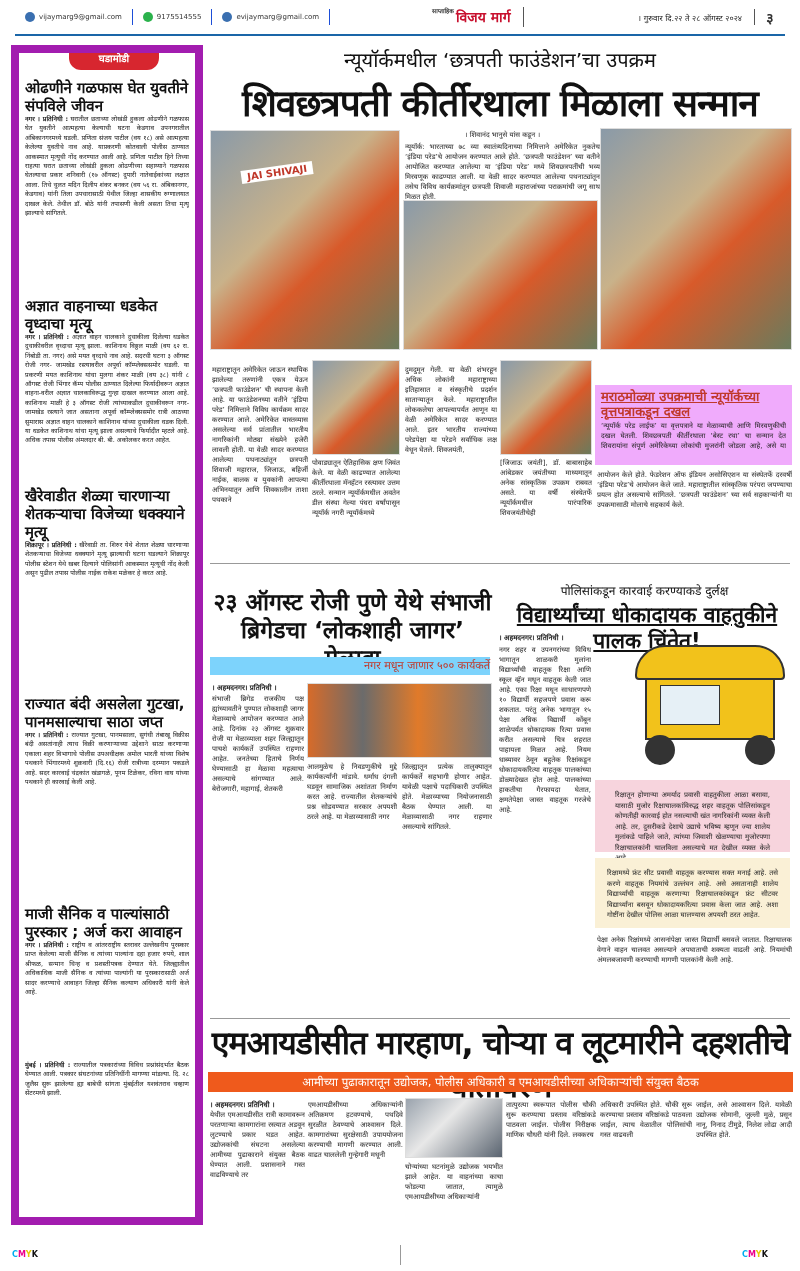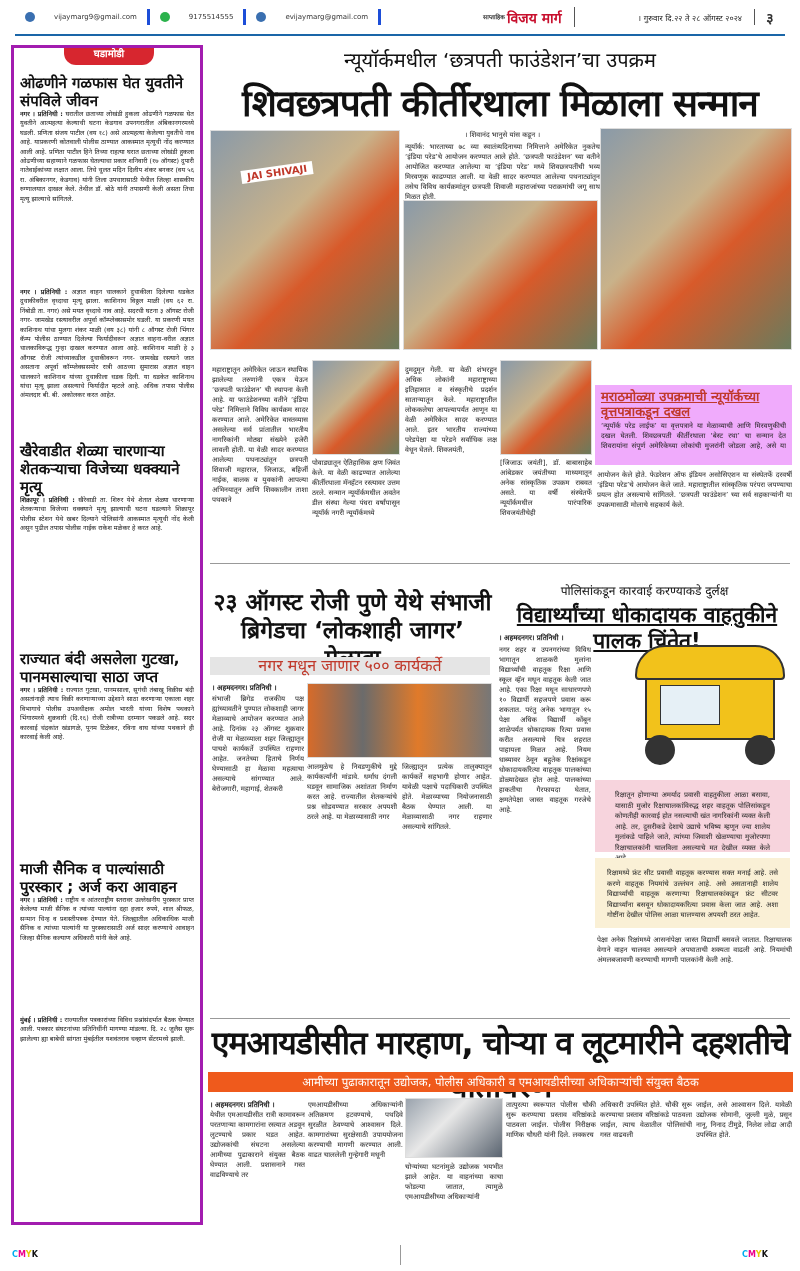--- a/index.html
+++ b/index.html
@@ -1,41 +1,41 @@
 <!DOCTYPE html>
 <html><head>
 <meta charset="utf-8">
 <style>
   *{box-sizing:border-box;margin:0;padding:0;}
   body{width:800px;height:1271px;background:#fff;position:relative;overflow:hidden;font-family:"DejaVu Sans",sans-serif;color:#111;}
   .abs{position:absolute;}
   
   .topbar{left:15px;top:0;width:770px;height:36px;border-bottom:2px solid #1a66a8;display:flex;align-items:center;font-size:7px;color:#333;}
-  .tb-item{display:flex;align-items:center;gap:19px;padding:0 10px;border-right:3px solid #1d4ed8;height:16px;}
+  .tb-item{display:flex;align-items:center;gap:4px;padding:0 10px;border-right:1px solid #1d4ed8;height:16px;}
   .tb-icon{width:10px;height:10px;border-radius:50%;display:inline-block;}
   .globe{background:#3a6fb0;}
   .wa{background:#2bb24c;}
-  .logo{margin-left:90px;padding:0 12px;border-right:1px solid #555;height:20px;display:flex;align-items:center;font-family:"DejaVu Serif",serif;font-weight:bold;color:#c8102e;font-size:14px;}
+  .logo{margin-left:90px;padding:0 12px;border-right:1px solid #555;height:20px;display:flex;font-family:"DejaVu Serif",serif;font-weight:bold;color:#c8102e;font-size:14px;}
   .date{margin-left:auto;padding-right:12px;border-right:1px solid #555;height:16px;display:flex;align-items:center;font-size:8px;color:#222;}
   .pageno{width:30px;text-align:center;font-size:14px;font-weight:bold;}
   
-  .leftcol{left:11px;top:45px;width:192px;height:1180px;border:3px solid #a21caf;background:#fff;padding:6px 6px;overflow:hidden;}
+  .leftcol{left:11px;top:45px;width:192px;height:1180px;border:8px solid #a21caf;background:#fff;padding:6px 6px;overflow:hidden;}
   .section-tab{position:absolute;left:50px;top:-3px;width:90px;height:20px;background:#d7262f;border-radius:0 0 12px 12px;color:#fff;font-size:10px;font-weight:bold;text-align:center;line-height:18px;}
   .lhead{font-weight:bold;font-size:15px;line-height:18px;color:#111;margin-top:4px;}
   .lbody{font-size:6.4px;line-height:9.4px;color:#222;text-align:justify;}
   
   .kicker{left:210px;top:46px;width:580px;text-align:center;font-size:20px;color:#111;}
   .mainhead{left:210px;top:76px;width:580px;text-align:center;font-size:37px;font-weight:bold;color:#111;letter-spacing:-1px;}
   .img{background:linear-gradient(135deg,#8a9aa8,#c9b28a 40%,#d85a2a 60%,#6b7b5c);border:1px solid #ddd;}
   .byline{font-size:7px;line-height:10px;text-align:justify;color:#222;}
   .textblock{overflow:hidden;}
   .bluebox{background:#f0abfc;}
   .bluehead{color:#c0392b;font-size:13px;font-weight:bold;line-height:15px;text-decoration:underline;}
   .head2{font-size:22px;font-weight:bold;line-height:26px;color:#111;}
-  .subband{background:#e5e5e5;color:#c0392b;font-size:16px;text-align:center;line-height:18px;}
+  .subband{background:#7dd3fc;color:#c0392b;font-size:11px;text-align:right;line-height:18px;}
   .pinkbox{background:#f7d4dd;padding:10px 20px;font-size:7px;line-height:10.5px;color:#222;text-align:justify;}
   .creambox{background:#faf0d6;padding:10px 12px;font-size:7px;line-height:10.5px;color:#222;text-align:justify;}
   .bottomhead{left:208px;top:1020px;width:585px;text-align:center;font-size:32px;font-weight:bold;letter-spacing:-1px;}
   .orangeband{left:208px;top:1072px;width:585px;height:20px;background:#ef5a1c;color:#fff;font-size:11.5px;text-align:center;line-height:20px;}
   .hr{height:1px;background:#999;}
   .cmyk{font-size:8px;font-weight:bold;}
   .c{color:#00aeef}.m{color:#ec008c}.y{color:#e6c800}.k{color:#111}
 </style>
 </head>
 <body>
@@ -64,20 +64,21 @@
 <div class="abs leftcol">
   <div class="section-tab">घडामोडी</div>
   <div style="height:16px"></div>
 
   <div>
     <div class="lhead">ओढणीने गळफास घेत युवतीने संपविले जीवन</div>
     <div class="lbody" style="height:178px;overflow:hidden;"><b>नगर । प्रतिनिधी :</b> <span>घरातील छताच्या लोखंडी हुकला ओढणीने गळफास घेत युवतीने आत्महत्या केल्याची घटना केडगाव उपनगरातील अंबिकानगरमध्ये घडली. प्रणिता संजय पाटील (वय १८) असे आत्महत्या केलेल्या युवतीचे नाव आहे. याप्रकरणी कोतवाली पोलीस ठाण्यात आकस्मात मृत्यूची नोंद करण्यात आली आहे. प्रणिता पाटील हिने तिच्या राहत्या घरात छताच्या लोखंडी हुकला ओढणीच्या सहाय्याने गळफास घेतल्याचा प्रकार शनिवारी (१७ ऑगस्ट) दुपारी नातेवाईकांच्या लक्षात आला. तिचे चुलत मदिन दिलीप शंकर बनकर (वय ५६ रा. अंबिकानगर, केडगाव) यांनी तिला उपचारासाठी येथील जिल्हा शासकीय रुग्णालयात दाखल केले. तेथील डॉ. बोठे यांनी तपासणी केली असता तिचा मृत्यू झाल्याचे सांगितले.</span></div>
   </div>
 
   <div>
+    <div class="lhead">अज्ञात वाहनाच्या धडकेत वृध्दाचा मृत्यू</div>
     <div class="lbody" style="height:150px;overflow:hidden;"><b>नगर । प्रतिनिधी :</b> <span>अज्ञात वाहन चालकाने दुचाकीला दिलेल्या धडकेत दुचाकीवरील वृध्दाचा मृत्यू झाला. काशिनाथ विठ्ठल माळी (वय ६२ रा. निंबोडी ता. नगर) असे मयत वृध्दाचे नाव आहे. सदरची घटना ३ ऑगस्ट रोजी नगर- जामखेड रस्त्यावरील अपूर्वा कॉम्प्लेक्ससमोर घडली. या प्रकरणी मयत काशिनाथ यांचा मुलगा शंकर माळी (वय ३८) यांनी ८ ऑगस्ट रोजी भिंगार कॅम्प पोलीस ठाण्यात दिलेल्या फिर्यादीवरून अज्ञात वाहना-वरील अज्ञात चालकाविरूद्ध गुन्हा दाखल करण्यात आला आहे. काशिनाथ माळी हे ३ ऑगस्ट रोजी त्यांच्याकडील दुचाकीवरून नगर- जामखेड रस्त्याने जात असताना अपूर्वा कॉम्प्लेक्ससमोर रात्री आठच्या सुमारास अज्ञात वाहन चालकाने काशिनाथ यांच्या दुचाकीला धडक दिली. या धडकेत काशिनाथ यांचा मृत्यू झाला असल्याचे फिर्यादीत म्हटले आहे. अधिक तपास पोलीस अंमलदार बी. बी. अकोलकर करत आहेत.</span></div>
   </div>
 
   <div>
     <div class="lhead">खैरेवाडीत शेळ्या चारणाऱ्या शेतकऱ्याचा विजेच्या धक्क्याने मृत्यू</div>
     <div class="lbody" style="height:150px;overflow:hidden;"><b>शिक्रापूर । प्रतिनिधी :</b> <span>खैरेवाडी ता. शिरुर येथे शेतात शेळ्या चारणाऱ्या शेतकऱ्याचा विजेच्या धक्क्याने मृत्यू झाल्याची घटना घडल्याने शिक्रापूर पोलीस स्टेशन येथे खबर दिल्याने पोलिसांनी आकस्मात मृत्यूची नोंद केली असून पुढील तपास पोलीस नाईक राकेश मळेकर हे करत आहे.</span></div>
   </div>
 
   <div>
     <div class="lhead">राज्यात बंदी असलेला गुटखा, पानमसाल्याचा साठा जप्त</div>

